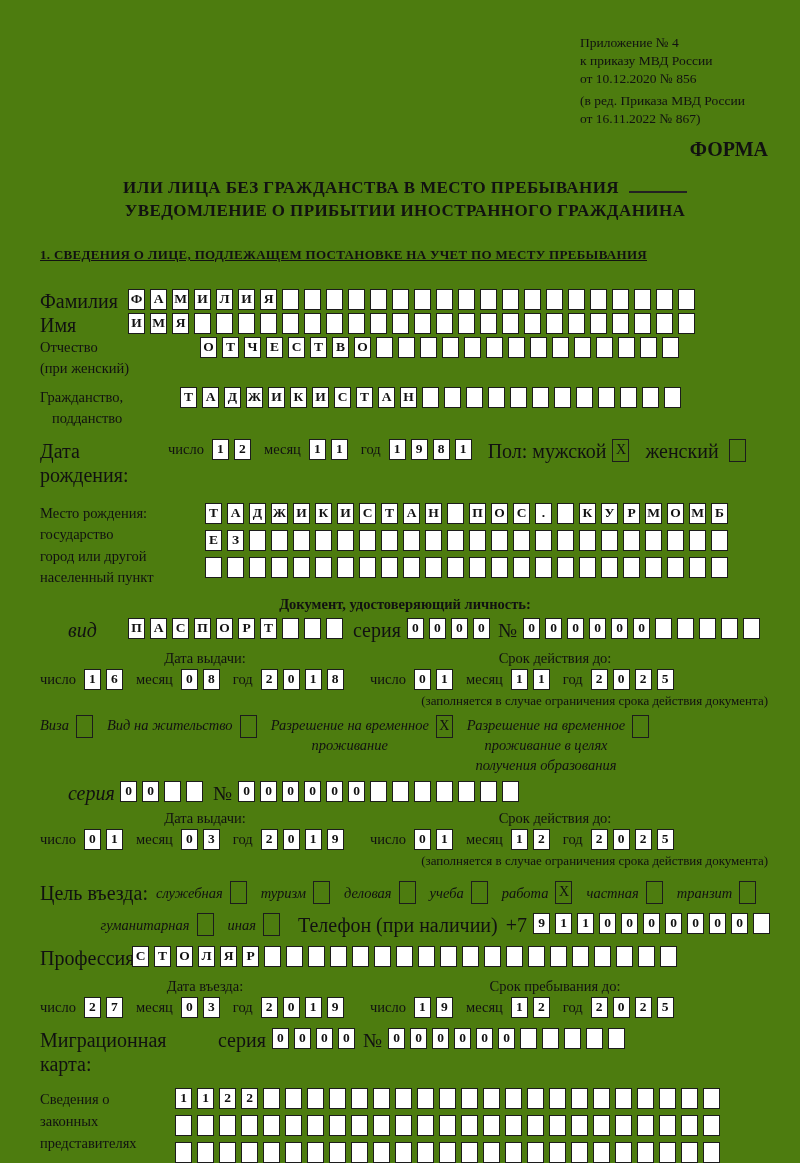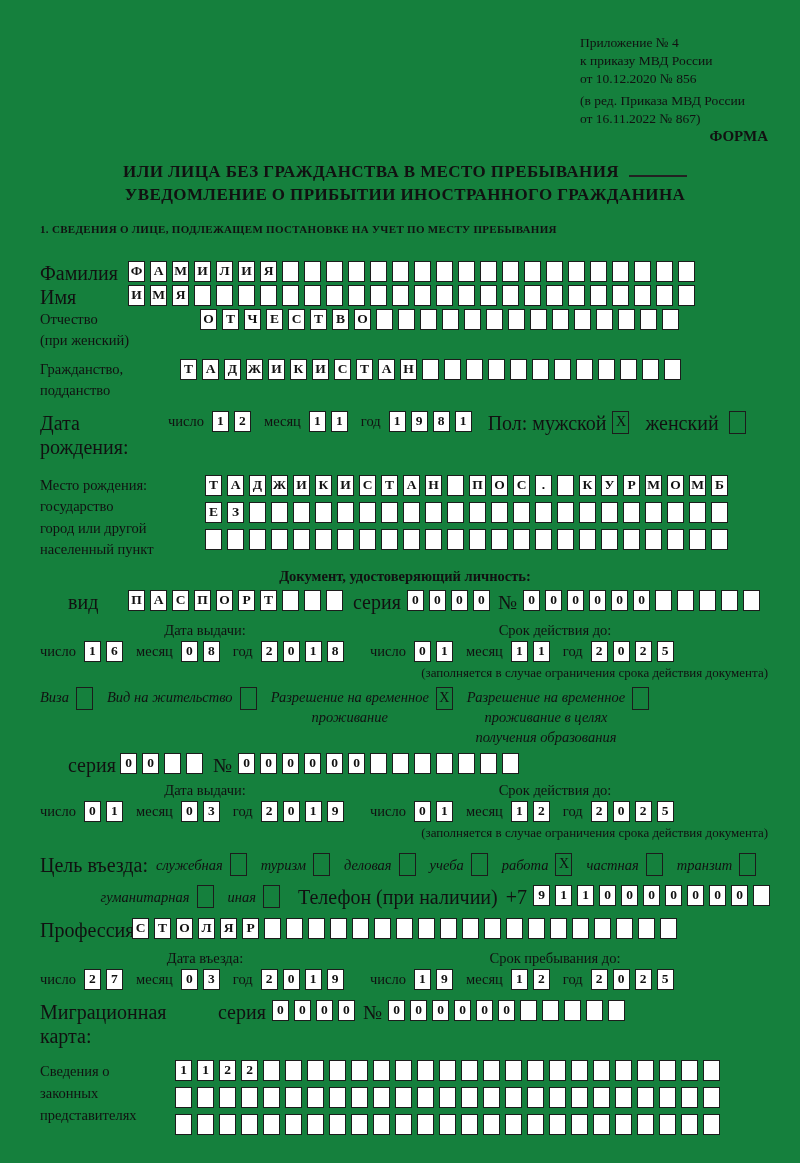--- a/index.html
+++ b/index.html
@@ -1,35 +1,35 @@
 <!DOCTYPE html>
 <html><head>
 <meta charset="utf-8">
 <style>
   * { margin:0; padding:0; box-sizing:border-box; }
   body { background:#888; font-family:"Liberation Serif","DejaVu Serif",serif; color:#111; }
-  .page { width:800px; height:1163px; background:#15803d; margin:0 auto; padding:34px 30px 20px 40px; overflow:hidden; position:relative; }
+  .page { width:800px; height:1163px; background:#4d7c0f; margin:0 auto; padding:34px 30px 20px 40px; overflow:hidden; position:relative; }
 
   
   .appendix { margin-left:auto; width:190px; font-size:13.5px; line-height:1.32; }
   .appendix .gap { height:5px; }
-  .forma { text-align:right; font-weight:bold; font-size:15px; padding-right:2px; }
+  .forma { text-align:right; font-weight:bold; font-size:20px; margin-top:10px; padding-right:2px; }
 
   
   .title { text-align:center; font-weight:bold; font-size:17px; letter-spacing:.4px; margin-top:16px; line-height:1.35; }
   .blank-line { display:inline-block; width:58px; border-bottom:2px solid #222; height:14px; margin-left:10px; }
 
-  .sect-heading { font-weight:bold; font-size:11px; letter-spacing:.3px; margin-top:16px; }
+  .sect-heading { font-weight:bold; font-size:13px; letter-spacing:.3px; margin-top:24px;text-decoration:underline; }
 
   
   .row { display:flex; align-items:flex-start; }
   .lab { font-size:20px; line-height:24px; flex:0 0 auto; }
   .lab2 { font-size:14.5px; line-height:21px; flex:0 0 auto; }
   .w88 { width:88px; } .w160 { width:160px; } .w140 { width:140px; } .w92 { width:92px; }
-  .ml6 { margin-left:6px; } .ml10 { margin-left:10px; } .ml16 { margin-left:16px; } .ml28 { margin-left:28px; }
+  .ml6 { margin-left:6px; } .ml10 { margin-left:10px; } .ml16 { margin-left:16px; } .ml28 { margin-left:28px;font-style:italic; }
 
   .cells { display:inline-flex; gap:5px; flex:0 0 auto; }
   .cell { width:17px; height:21px; border:1.5px solid #1c1c1c; display:inline-flex; align-items:center; justify-content:center;
           font-size:13.5px; font-weight:bold; flex:0 0 auto; background:#fff; }
 
   .box { width:17px; height:23px; border:1.5px solid #1c1c1c; display:inline-flex; align-items:center; justify-content:center;
          font-size:14px; flex:0 0 auto; }
 
   
   .dategroup { display:inline-flex; align-items:center; gap:5px; }
@@ -183,21 +183,21 @@
         <span class="cell"></span>
         <span class="cell"></span>
         <span class="cell"></span>
         <span class="cell"></span>
       </span>
   </div>
 
   <div class="row" style="margin-top:8px;">
     <span class="w140">
       <span class="lab2" style="display:block;">Гражданство,</span>
-      <span class="lab2" style="display:block;">подданство</span>
+      <span class="lab2" style="display:block;margin-left:12px;">подданство</span>
     </span>
     <span class="cells">
         <span class="cell">Т</span>
         <span class="cell">А</span>
         <span class="cell">Д</span>
         <span class="cell">Ж</span>
         <span class="cell">И</span>
         <span class="cell">К</span>
         <span class="cell">И</span>
         <span class="cell">С</span>

